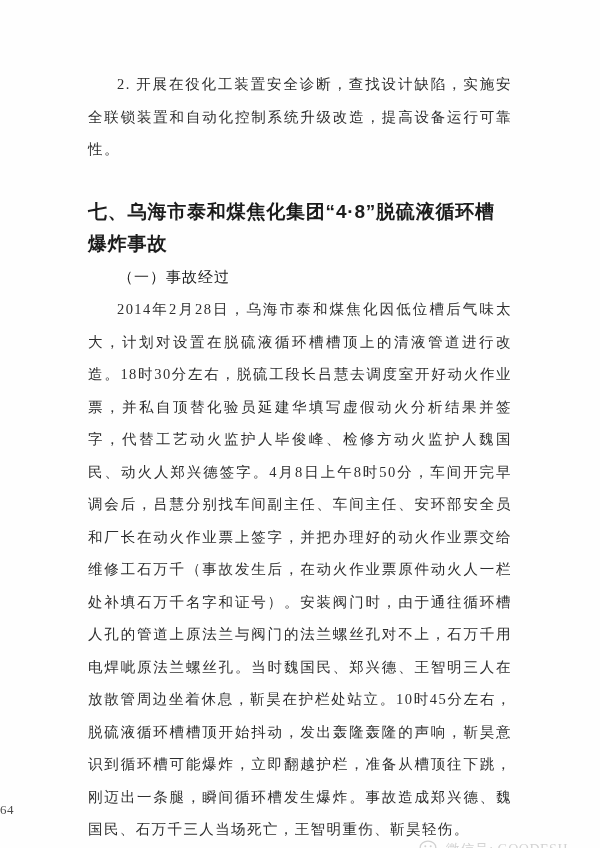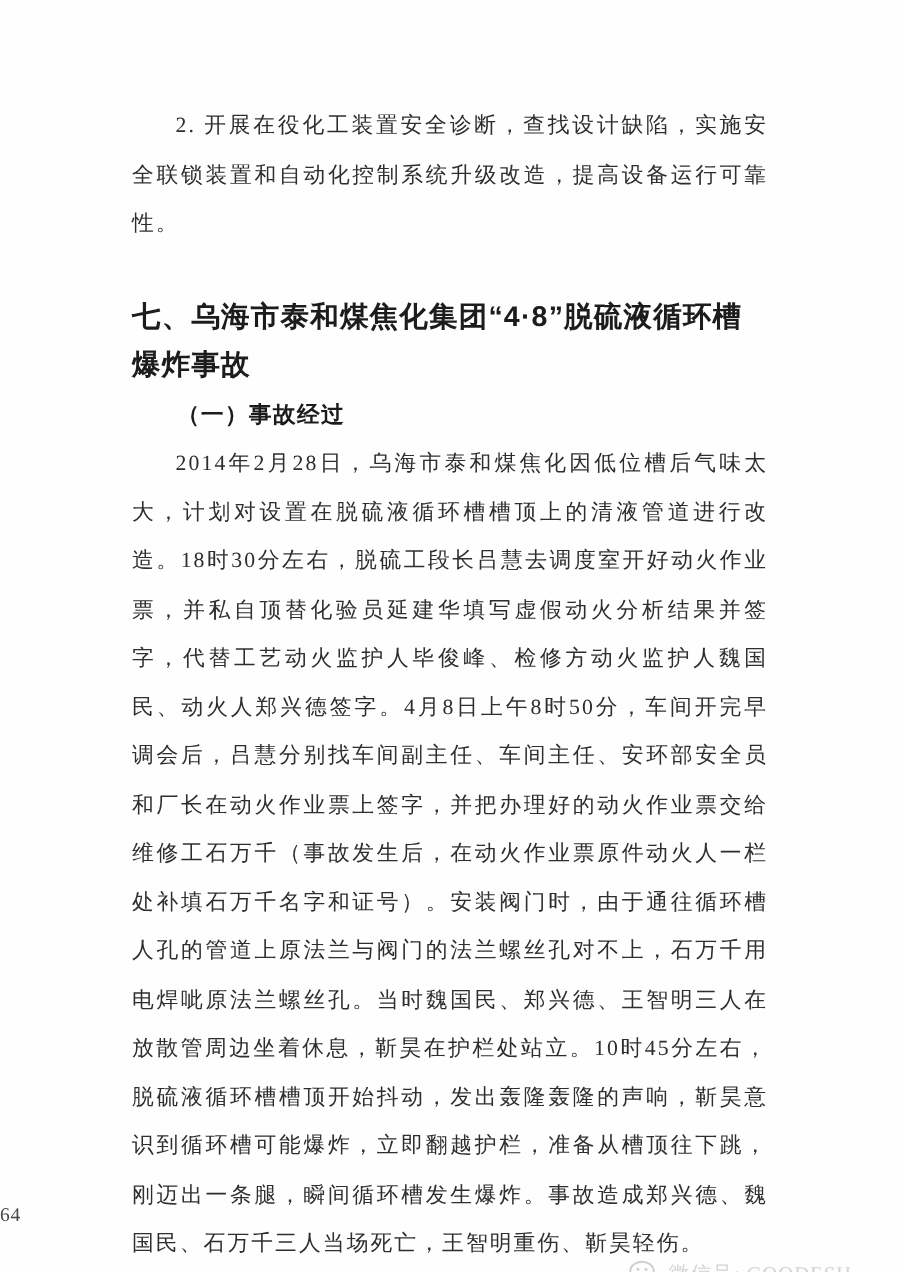--- a/index.html
+++ b/index.html
@@ -41,21 +41,21 @@
     font-weight: 700;
     font-size: 19px;
     line-height: 32.5px;
     letter-spacing: 0.8px;
     color: #1c1c1c;
     text-indent: 0;
   }
   .subsection-heading {
     margin: 0;
     font-family: "Liberation Sans", "DejaVu Sans", sans-serif;
-    font-weight: 700;
+    font-weight: 400;
     font-size: 15px;
     line-height: 32.5px;
     letter-spacing: 1px;
     color: #1c1c1c;
     text-indent: 2em;
   }
   .page-number {
     position: absolute;
     left: 0;
     right: 0;

